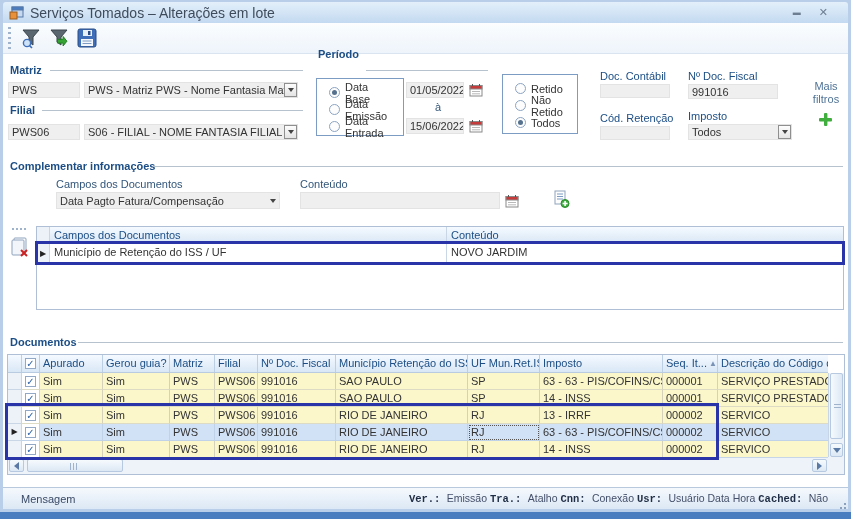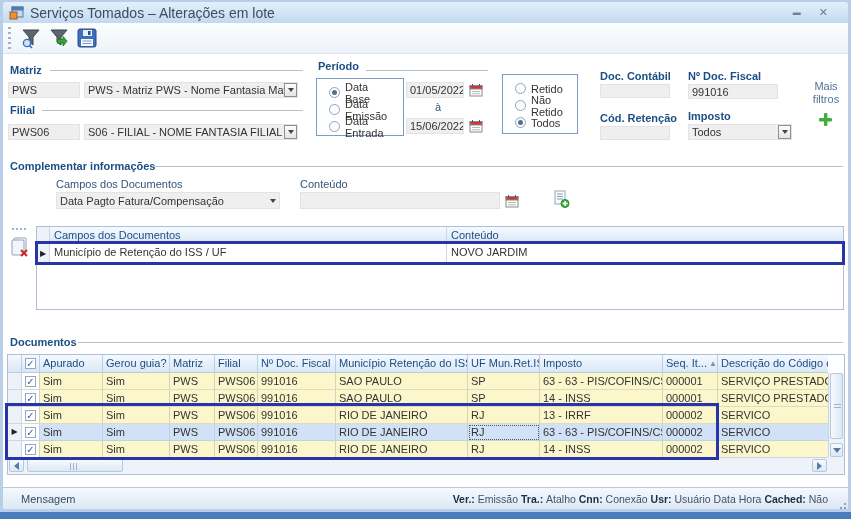--- a/index.html
+++ b/index.html
@@ -35,21 +35,21 @@
   .combo { position:absolute; background:#efefef; border:1px solid #e3e3e3; display:flex; align-items:center; white-space:nowrap; }
   .combo .txt { flex:1; padding:0 3px; overflow:hidden; }
   .ddbtn { width:13px; align-self:stretch; border:1px solid #8f8f8f; background:linear-gradient(#fdfdfd,#e4e4e4); display:flex; align-items:center; justify-content:center; }
   .arrow-dn { width:0; height:0; border-left:3px solid transparent; border-right:3px solid transparent; border-top:4px solid #444; }
 
   .radiobox { position:absolute; border:1px solid #7d9cc4; background:#fff; padding:5px 12px; }
   .radio-row { display:flex; align-items:center; height:17px; }
   .rb { width:11px; height:11px; border:1px solid #8aa4c4; border-radius:50%; background:#fdfdfd; margin-right:5px; position:relative; flex:none; }
   .rb.sel::after { content:""; position:absolute; left:2px; top:2px; width:5px; height:5px; border-radius:50%; background:#55718e; }
 
-  .lbl-blue { position:absolute; font-weight:bold; color:#1c4e85; }
+  .lbl-blue { position:absolute; font-weight:normal; color:#1c4e85; }
   .lbl-plain { position:absolute; color:#33567a; }
 
   .mais { position:absolute; width:36px; text-align:center; color:#4f7396; line-height:13px; }
 
   
   .midgrid { position:absolute; left:36px; top:226px; width:808px; height:84px; border:1px solid #aebfd6; background:#fff; }
   .mg-head { display:flex; height:17px; background:linear-gradient(#f5faff,#d9e7f6); border-bottom:1px solid #b9cbe1; color:#1c4e85; }
   .mg-head > div, .mg-row > div { padding:1px 4px; border-right:1px solid #c9d6e6; overflow:hidden; white-space:nowrap; line-height:14px; }
   .mg-row { display:flex; height:19px; }
   .mg-sel { width:13px; flex:none; background:#edf2f9; display:flex; align-items:center; justify-content:center; padding:0 !important; color:#222; font-size:8px; }
@@ -90,21 +90,21 @@
 
   
   .annot { position:absolute; border:3px solid #2834a8; z-index:10; pointer-events:none; }
 
   
   .statusbar { position:absolute; left:3px; top:487px; width:845px; height:22px;
     background:linear-gradient(#f5f9fd,#dce8f5); border-top:1px solid #b9c9dd;
     display:flex; align-items:center; padding:0 10px; color:#3a4a66; }
   .statusbar .left { margin-left:8px; }
   .statusbar .right { margin-left:auto; margin-right:10px; font-size:10.5px; white-space:nowrap; color:#44506a; }
-  .statusbar .right b { color:#1f2d45; }
+  .statusbar .right b { color:#1f2d45;font-family:Liberation Mono, monospace; }
   .grip-corner { position:absolute; right:2px; bottom:2px; width:9px; height:9px;
     background:
       radial-gradient(circle at 8px 8px,#8aa0bd 1px,transparent 1.3px),
       radial-gradient(circle at 8px 4px,#8aa0bd 1px,transparent 1.3px),
       radial-gradient(circle at 4px 8px,#8aa0bd 1px,transparent 1.3px); }
 
   .dots3 { position:absolute; width:14px; height:2px;
     background:repeating-linear-gradient(90deg,#9fb4cc 0 2px, transparent 2px 4px); }
 
   svg { display:block; }
@@ -169,21 +169,21 @@
   <div class="grouplabel" style="left:10px;top:104px;">Filial</div>
   <div class="hline" style="left:42px;top:110px;width:261px;"></div>
   <div class="field" style="left:8px;top:124px;width:72px;height:16px;">PWS06</div>
   <div class="combo" style="left:84px;top:124px;width:214px;height:16px;">
     <span class="txt">S06 - FILIAL - NOME FANTASIA FILIAL PWS06</span>
     <span class="ddbtn">
         <span class="arrow-dn"></span>
       </span>
   </div>
 
-  <div class="grouplabel" style="left:318px;top:60px;text-align:center;">Período</div>
+  <div class="grouplabel" style="left:318px;top:48px;text-align:center;">Período</div>
   <div class="hline" style="left:366px;top:70px;width:122px;"></div>
   <div class="radiobox" style="left:316px;top:78px;width:88px;height:58px;">
     <div class="radio-row">
         <span class="rb sel"></span>
         <span>Data Base</span>
       </div>
     <div class="radio-row">
         <span class="rb"></span>
         <span>Data Emissão</span>
       </div>

